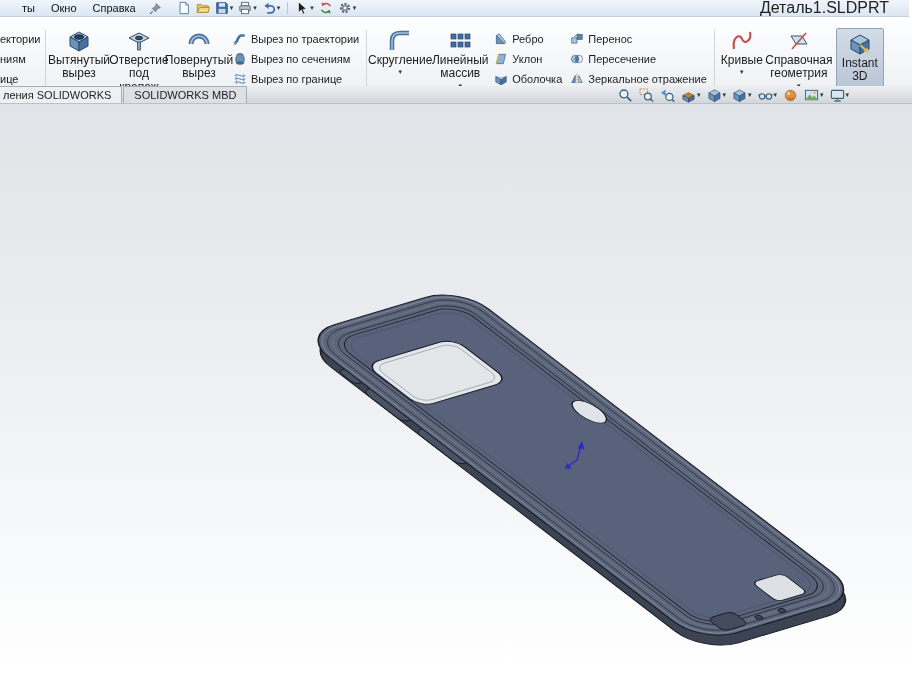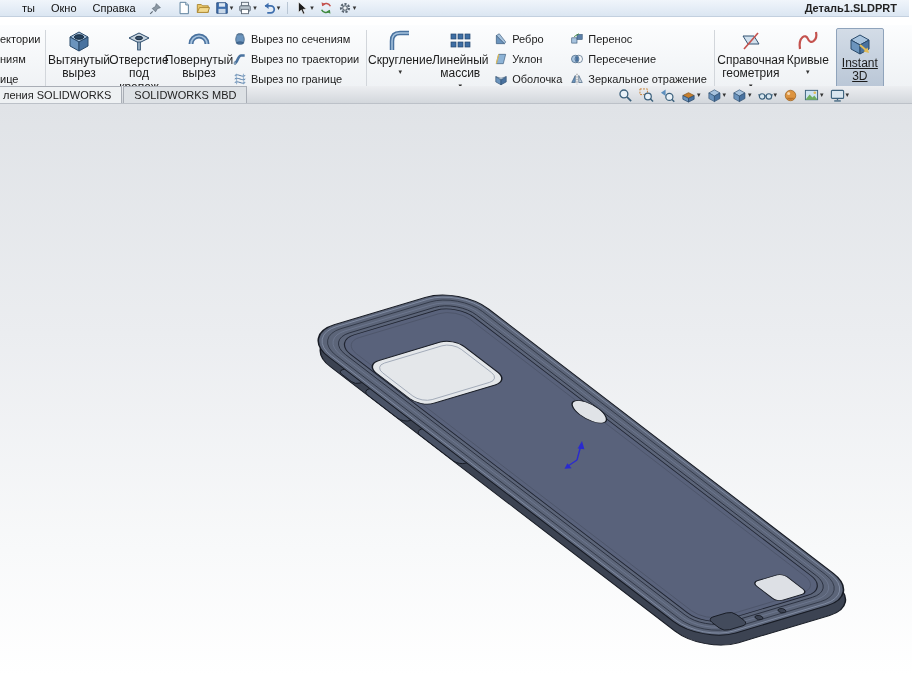--- a/index.html
+++ b/index.html
@@ -13,41 +13,41 @@
              border-bottom:1px solid #c3d0df;
              display:flex; align-items:center; font-size:11px; color:#111;
              padding-left:14px; }
   .menu-item { padding:0 8px; white-space:nowrap; }
   .pinwrap { margin:0 5px; display:flex; align-items:center; }
   .quick { display:flex; align-items:center; margin-left:8px; gap:1px; }
   .qicon { display:flex; align-items:center; height:16px; padding:0 2px; }
   .qicon svg { width:14px; height:14px; }
   .dd::after { content:"▾"; font-size:7px; color:#333; margin-left:1px; }
   .vsep { width:1px; height:12px; background:#b9c6d4; margin:0 4px; }
-  .doc-title { margin-left:auto; padding-right:12px; font-size:11px; color:#222;font-weight:bold; }
+  .doc-title { margin-left:auto; padding-right:20px; font-size:16px; color:#222; }
 
   
   .ribbon { position:absolute; top:17px; left:0; right:0; height:69px;
             background:linear-gradient(#fcfdfe,#eef1f4);
             border-bottom:1px solid #c9ced4;
             display:flex; align-items:stretch; padding:1px 0;margin-top:8px; }
   .rb-cut { width:42px; display:flex; flex-direction:column; justify-content:center; overflow:hidden; }
   .rb-frag { height:20px; display:flex; align-items:center; font-size:11px; color:#1c1c1c; white-space:nowrap; }
   .rb-sep { width:1px; background:#d2d6db; margin:4px 3px; }
   .rb-big { width:60px; display:flex; flex-direction:column; align-items:center;
             padding-top:3px; font-size:12px; line-height:1.12; text-align:center; color:#1c1c1c; }
   .rb-big .ic24 { width:24px; height:24px; margin-bottom:1px; flex:0 0 24px; }
   .ddb { height:8px; line-height:6px; }
   .ddb::after { content:"▾"; font-size:7px; color:#333; }
   .rb-stack { display:flex; flex-direction:column; justify-content:center; padding:0 4px; }
   .rb-row { display:flex; align-items:center; gap:4px; height:20px; font-size:11px;
             color:#1c1c1c; white-space:nowrap; }
   .rb-row .ic14 { width:14px; height:14px; flex:0 0 14px; }
   .instant { width:48px; align-self:flex-start; height:62px; margin:2px 2px 0 4px; padding-top:3px;
-             background:linear-gradient(#d3dce7,#b9c6d6); border:1px solid #8fa3bb; border-radius:2px;text-decoration:underline; }
+             background:linear-gradient(#d3dce7,#b9c6d6); border:1px solid #8fa3bb; border-radius:2px; }
 
   
   .tabstrip { position:absolute; top:86px; left:0; right:0; height:18px;
               background:linear-gradient(#eceef1,#d3d7dc);
               border-bottom:1px solid #bcc1c8;
               display:flex; align-items:flex-end; }
   .tab { height:17px; display:flex; align-items:center; padding:0 10px; font-size:11px; color:#222;
          border:1px solid #a9aeb6; border-bottom:none; background:#dde1e5; margin-right:1px; }
   .tab.active { background:#eef1f3; }
   .tab.cutoff { padding-left:3px; border-left:none; }
@@ -318,29 +318,29 @@
     <div class="rb-big">
       <svg class="ic24" viewBox="0 0 24 24">
           <use href="#i-revolve"></use>
         </svg>
       <span>Повернутый вырез</span>
     </div>
 
     <div class="rb-stack">
       <div class="rb-row">
         <svg class="ic14" viewBox="0 0 24 24">
+            <use href="#i-sweep"></use>
+          </svg>
+        <span>Вырез по траектории</span>
+      </div>
+      <div class="rb-row">
+        <svg class="ic14" viewBox="0 0 24 24">
             <use href="#i-loft"></use>
           </svg>
         <span>Вырез по сечениям</span>
-      </div>
-      <div class="rb-row">
-        <svg class="ic14" viewBox="0 0 24 24">
-            <use href="#i-sweep"></use>
-          </svg>
-        <span>Вырез по траектории</span>
       </div>
       <div class="rb-row">
         <svg class="ic14" viewBox="0 0 24 24">
             <use href="#i-boundary"></use>
           </svg>
         <span>Вырез по границе</span>
       </div>
     </div>
     <div class="rb-sep"></div>
 
@@ -395,32 +395,32 @@
       </div>
       <div class="rb-row">
         <svg class="ic14" viewBox="0 0 24 24">
             <use href="#i-mirror"></use>
           </svg>
         <span>Зеркальное отражение</span>
       </div>
     </div>
     <div class="rb-sep"></div>
 
+    <div class="rb-big" style="width:48px">
+      <svg class="ic24" viewBox="0 0 24 24">
+          <use href="#i-curves"></use>
+        </svg>
+      <span>Кривые</span>
+      <span class="ddb"></span>
+    </div>
     <div class="rb-big" style="width:66px">
       <svg class="ic24" viewBox="0 0 24 24">
           <use href="#i-refgeo"></use>
         </svg>
       <span>Справочная геометрия</span>
-      <span class="ddb"></span>
-    </div>
-    <div class="rb-big" style="width:48px">
-      <svg class="ic24" viewBox="0 0 24 24">
-          <use href="#i-curves"></use>
-        </svg>
-      <span>Кривые</span>
       <span class="ddb"></span>
     </div>
     <div class="rb-big instant">
       <svg class="ic24" viewBox="0 0 24 24">
           <use href="#i-instant3d"></use>
         </svg>
       <span>Instant 3D</span>
     </div>
   </div>
 

